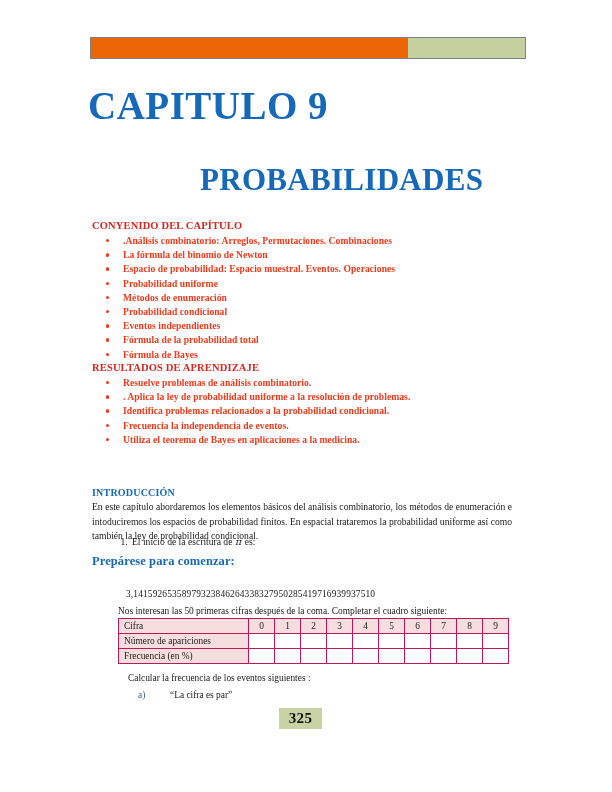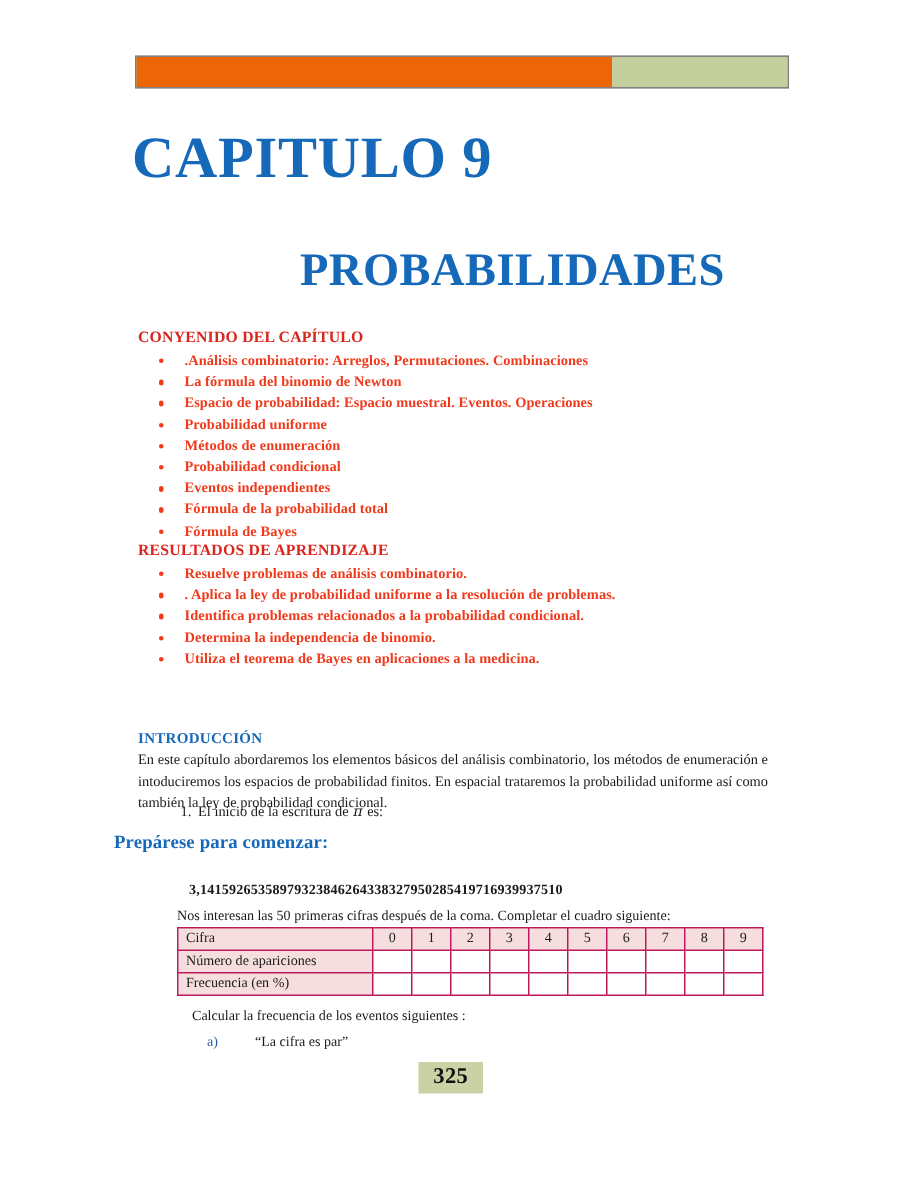--- a/index.html
+++ b/index.html
@@ -108,21 +108,21 @@
   .sec-heading-blue {
     position: absolute;
     left: 92px;
     font-size: 10px;
     font-weight: bold;
     color: #1668b8;
     letter-spacing: 0.2px;
   }
   .heading-prep {
     position: absolute;
-    left: 76px;
+    left: 92px;
     top: 554px;
     font-size: 12.5px;
     font-weight: bold;
     color: #1668b8;
     letter-spacing: 0.1px;
   }
 
   
   .intro-par {
     position: absolute;
@@ -157,21 +157,20 @@
   }
 
   .pi-digits {
     position: absolute;
     left: 126px;
     top: 589px;
     font-size: 9.4px;
     letter-spacing: 0.15px;
     color: #1a1a1a;
     white-space: nowrap;
-    font-weight: bold;
   }
 
   .table-lead {
     position: absolute;
     left: 118px;
     top: 606px;
     font-size: 9.4px;
     color: #1a1a1a;
     white-space: nowrap;
   }
@@ -273,21 +272,21 @@
     <li><span class="dot"></span><span>Eventos independientes</span></li>
     <li><span class="dot"></span><span>Fórmula de la probabilidad total</span></li>
     <li><span class="dot"></span><span>Fórmula de Bayes</span></li>
   </ul>
 
   <div class="sec-heading-red" style="top:362px;">RESULTADOS DE APRENDIZAJE</div>
   <ul class="bullets" style="top:376px;">
     <li><span class="dot"></span><span>Resuelve problemas de análisis combinatorio.</span></li>
     <li><span class="dot"></span><span>. Aplica la ley de probabilidad uniforme a la resolución de problemas.</span></li>
     <li><span class="dot"></span><span>Identifica problemas relacionados a la probabilidad condicional.</span></li>
-    <li><span class="dot"></span><span>Determina la independencia de binomio.</span></li>
+    <li><span class="dot"></span><span>Frecuencia la independencia de eventos.</span></li>
     <li><span class="dot"></span><span>Utiliza el teorema de Bayes en aplicaciones a la medicina.</span></li>
   </ul>
 
   <div class="sec-heading-blue" style="top:487px;">INTRODUCCIÓN</div>
   <div class="intro-par">En este capítulo abordaremos los elementos básicos del análisis combinatorio, los métodos de enumeración e intoduciremos los espacios de probabilidad finitos. En espacial trataremos la probabilidad uniforme así como también la ley de probabilidad condicional.</div>
 
   <div class="heading-prep">Prepárese para comenzar:</div>
 
   <div class="num-item">
     <span class="marker">1.</span><span>El inicio de la escritura de</span><span class="pi-glyph">π</span><span>es:</span>

